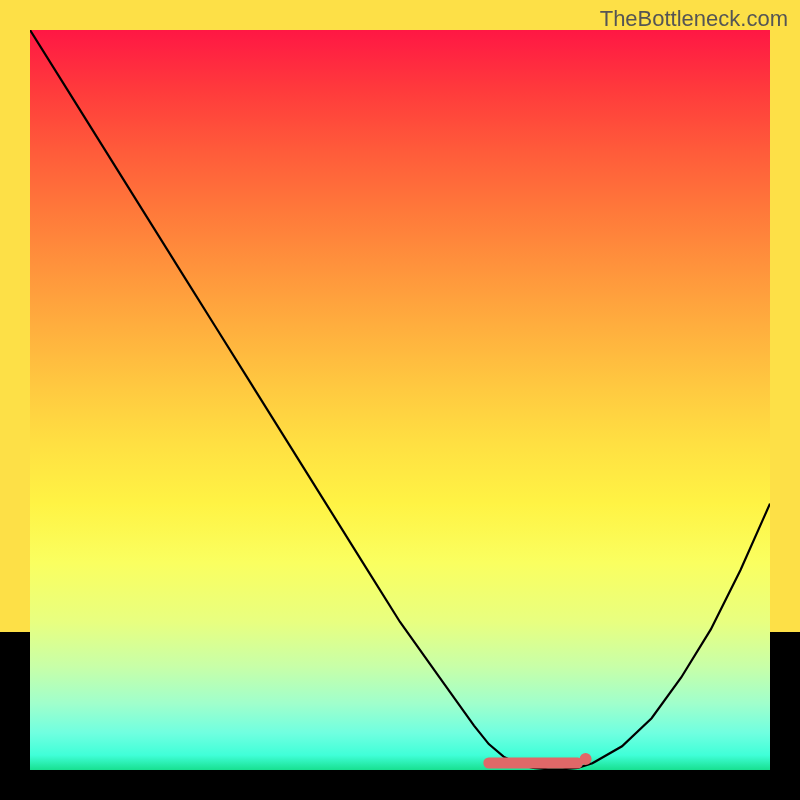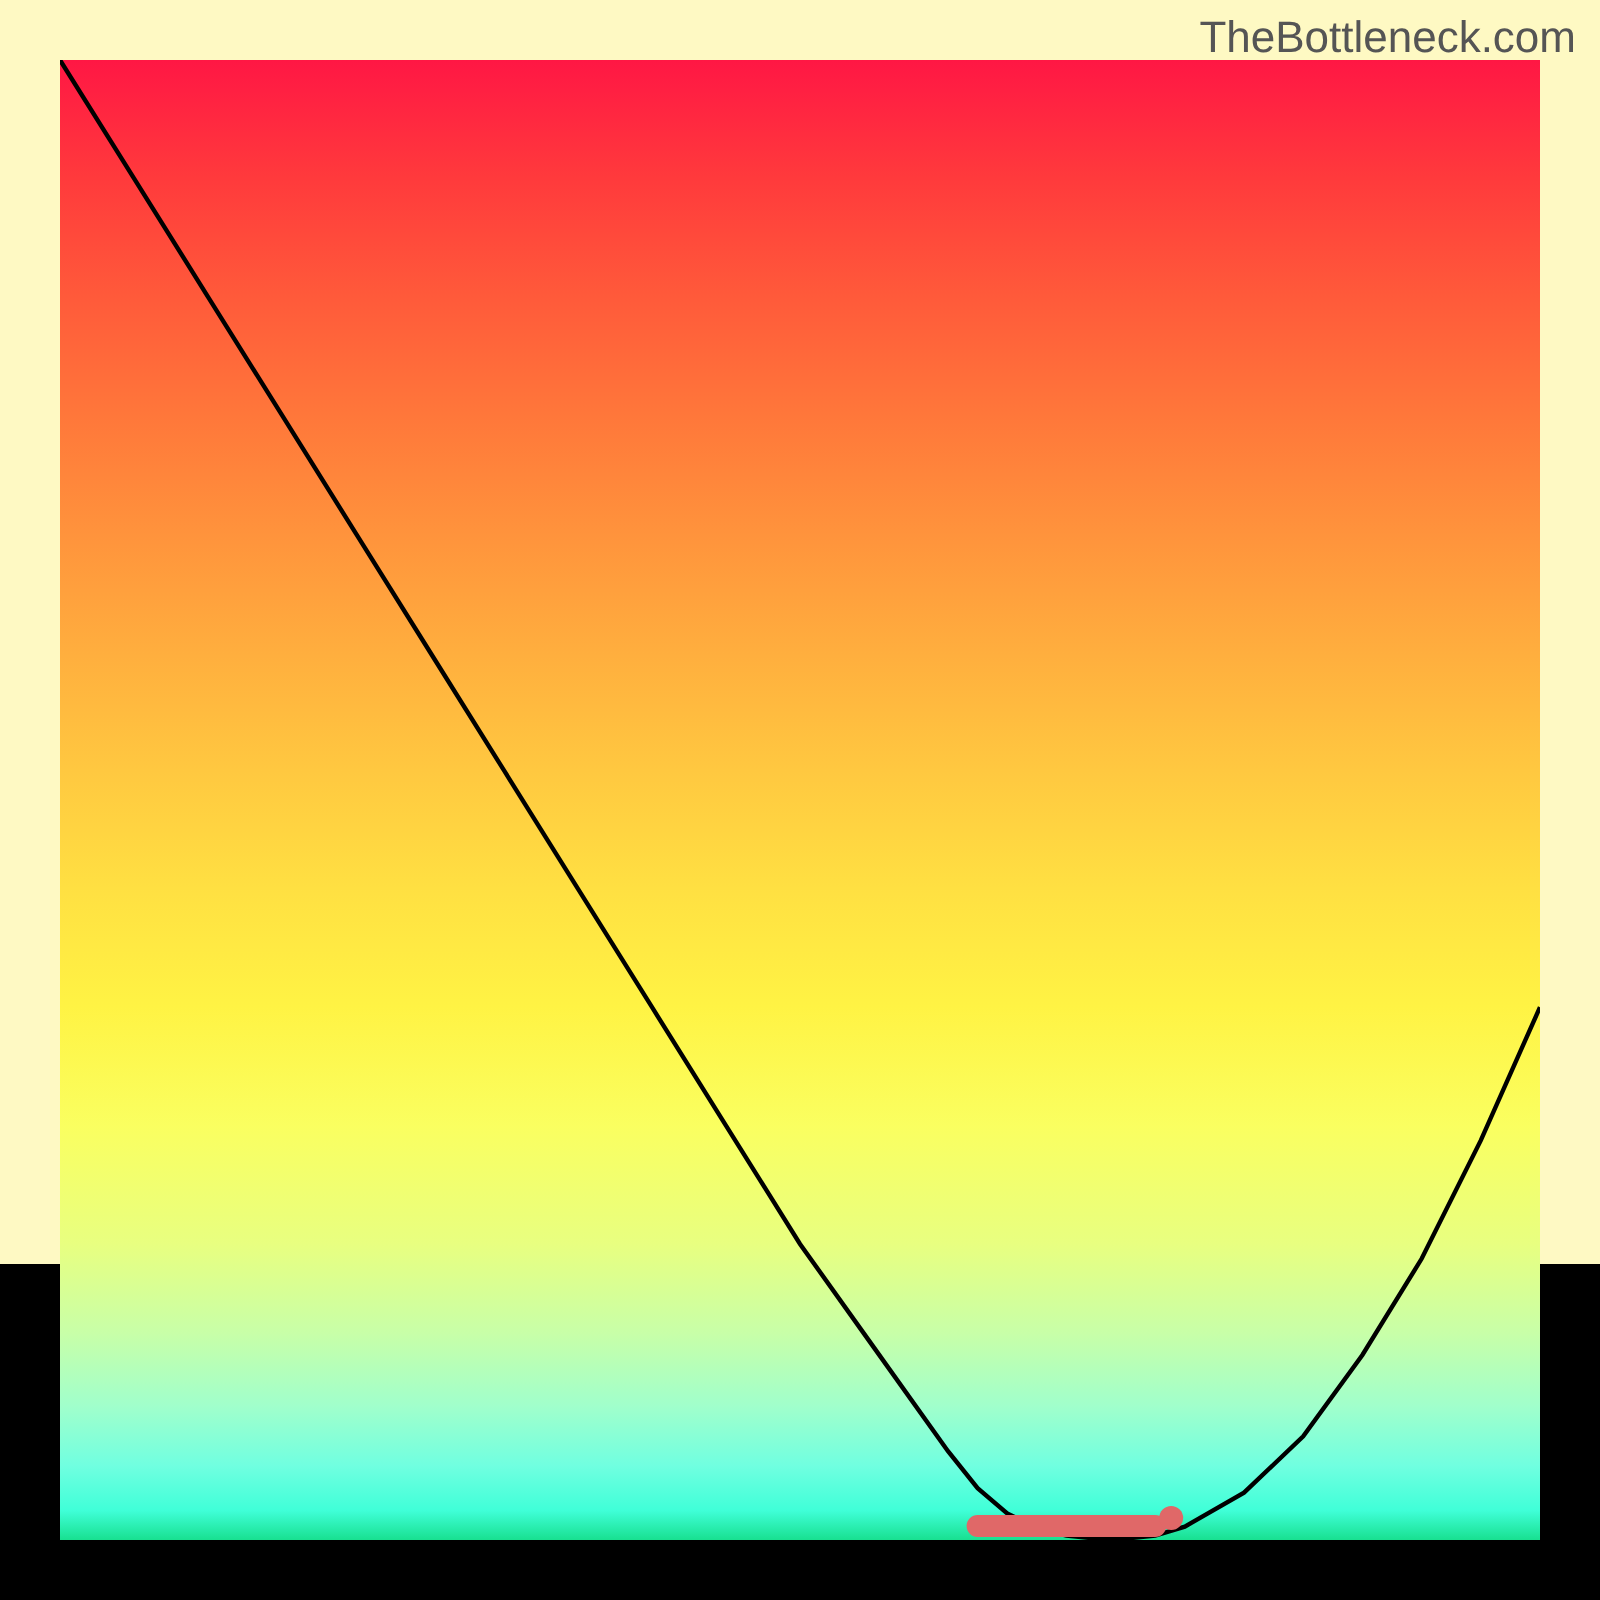--- a/index.html
+++ b/index.html
@@ -8,21 +8,21 @@
     background: #000;
     width: 800px;
     height: 800px;
     overflow: hidden;
     font-family: Arial, sans-serif;
   }
   .container {
     position: relative;
     width: 800px;
     height: 632px;
-    background: #fef9c3;
+    background: #fde047;
   }
   .watermark {
     position: absolute;
     top: 6px;
     right: 12px;
     color: #555;
     font-size: 22px;
     font-weight: 500;
     z-index: 10;
   }

